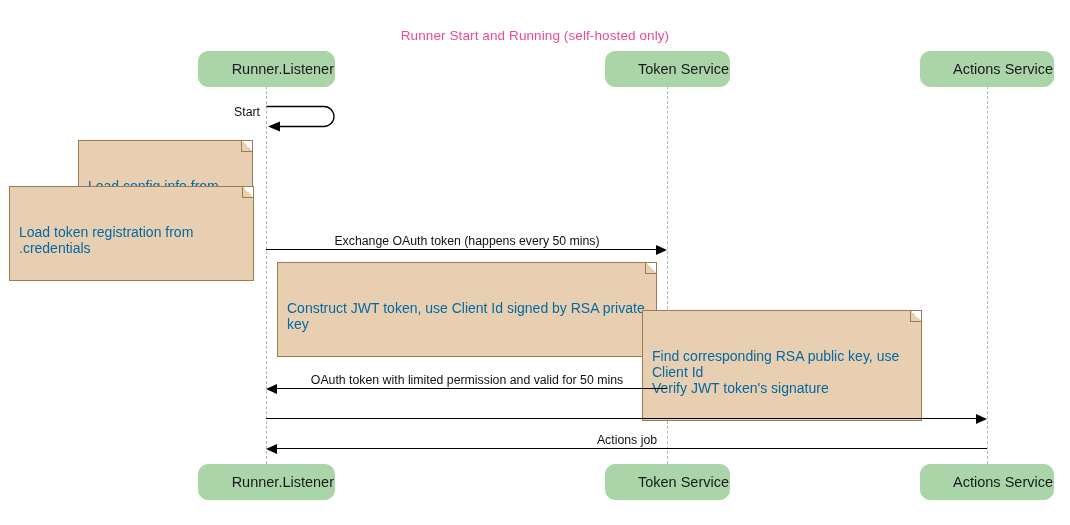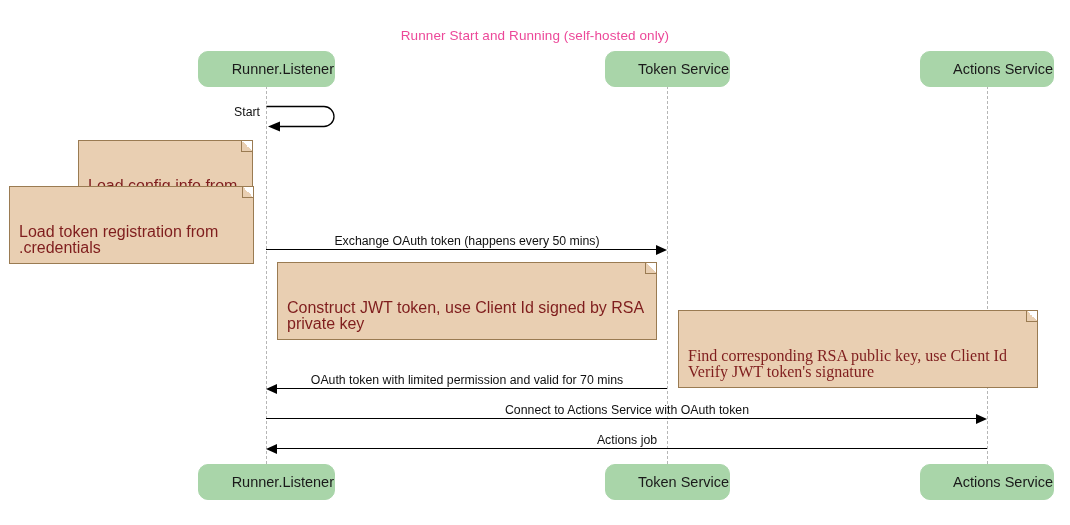--- a/index.html
+++ b/index.html
@@ -54,24 +54,24 @@
     font-size: 14.5px;
     color: #1a1a1a;
     white-space: nowrap;
   }
 
   
   .note {
     position: absolute;
     background: #e9cfb2;
     border: 1px solid #9a7b52;
-    padding: 5px 9px 7px 9px;
-    font-size: 16px;
+    padding: 5px 9px 24px 9px;
+    font-size: 14px;
     line-height: 16px;
-    color: #7f1d1d;
+    color: #0369a1;
     white-space: pre-line;
   }
   .note .fold {
     position: absolute;
     top: 0; right: 0;
     width: 11px; height: 11px;
     background: linear-gradient(225deg, #ffffff 0%, #ffffff 50%, transparent 50%);
     border-left: 1px solid #9a7b52;
     border-bottom: 1px solid #9a7b52;
     transform-origin: top right;
@@ -163,33 +163,32 @@
 
   <div class="msg-line" style="left:266px; top:249px; width:390px;"></div>
   <div class="arrowhead right" style="left:656px; top:244.5px;"></div>
   <div class="msg-label center" style="left:467px; top:234px;">Exchange OAuth token (happens every 50 mins)</div>
 
   <div class="note" style="left:277px; top:262px; width:380px;">
     <span class="fold"></span>
     <span>Construct JWT token, use Client Id signed by RSA private key</span>
   </div>
 
-  <div class="note" style="left:678px; top:310px; width:360px;font-family:Liberation Serif, serif;">
+  <div class="note" style="left:642px; top:310px; width:280px;">
     <span class="fold"></span>
     <span>Find corresponding RSA public key, use Client Id
 Verify JWT token's signature</span>
   </div>
 
   <div class="msg-line" style="left:277px; top:388px; width:390px;"></div>
   <div class="arrowhead left" style="left:266px; top:383.5px;"></div>
-  <div class="msg-label center" style="left:467px; top:373px;">OAuth token with limited permission and valid for 70 mins</div>
+  <div class="msg-label center" style="left:467px; top:373px;">OAuth token with limited permission and valid for 50 mins</div>
 
   <div class="msg-line" style="left:266px; top:418px; width:710px;"></div>
   <div class="arrowhead right" style="left:976px; top:413.5px;"></div>
-  <div class="msg-label center" style="left:627px; top:403px;">Connect to Actions Service with OAuth token</div>
 
   <div class="msg-line" style="left:277px; top:448px; width:710px;"></div>
   <div class="arrowhead left" style="left:266px; top:443.5px;"></div>
   <div class="msg-label center" style="left:627px; top:433px;">Actions job</div>
 
   <div class="participant" style="left:198px; top:464px; width:137px;">
     <span>Runner.Listener</span>
   </div>
   <div class="participant" style="left:605px; top:464px; width:125px;">
     <span>Token Service</span>

